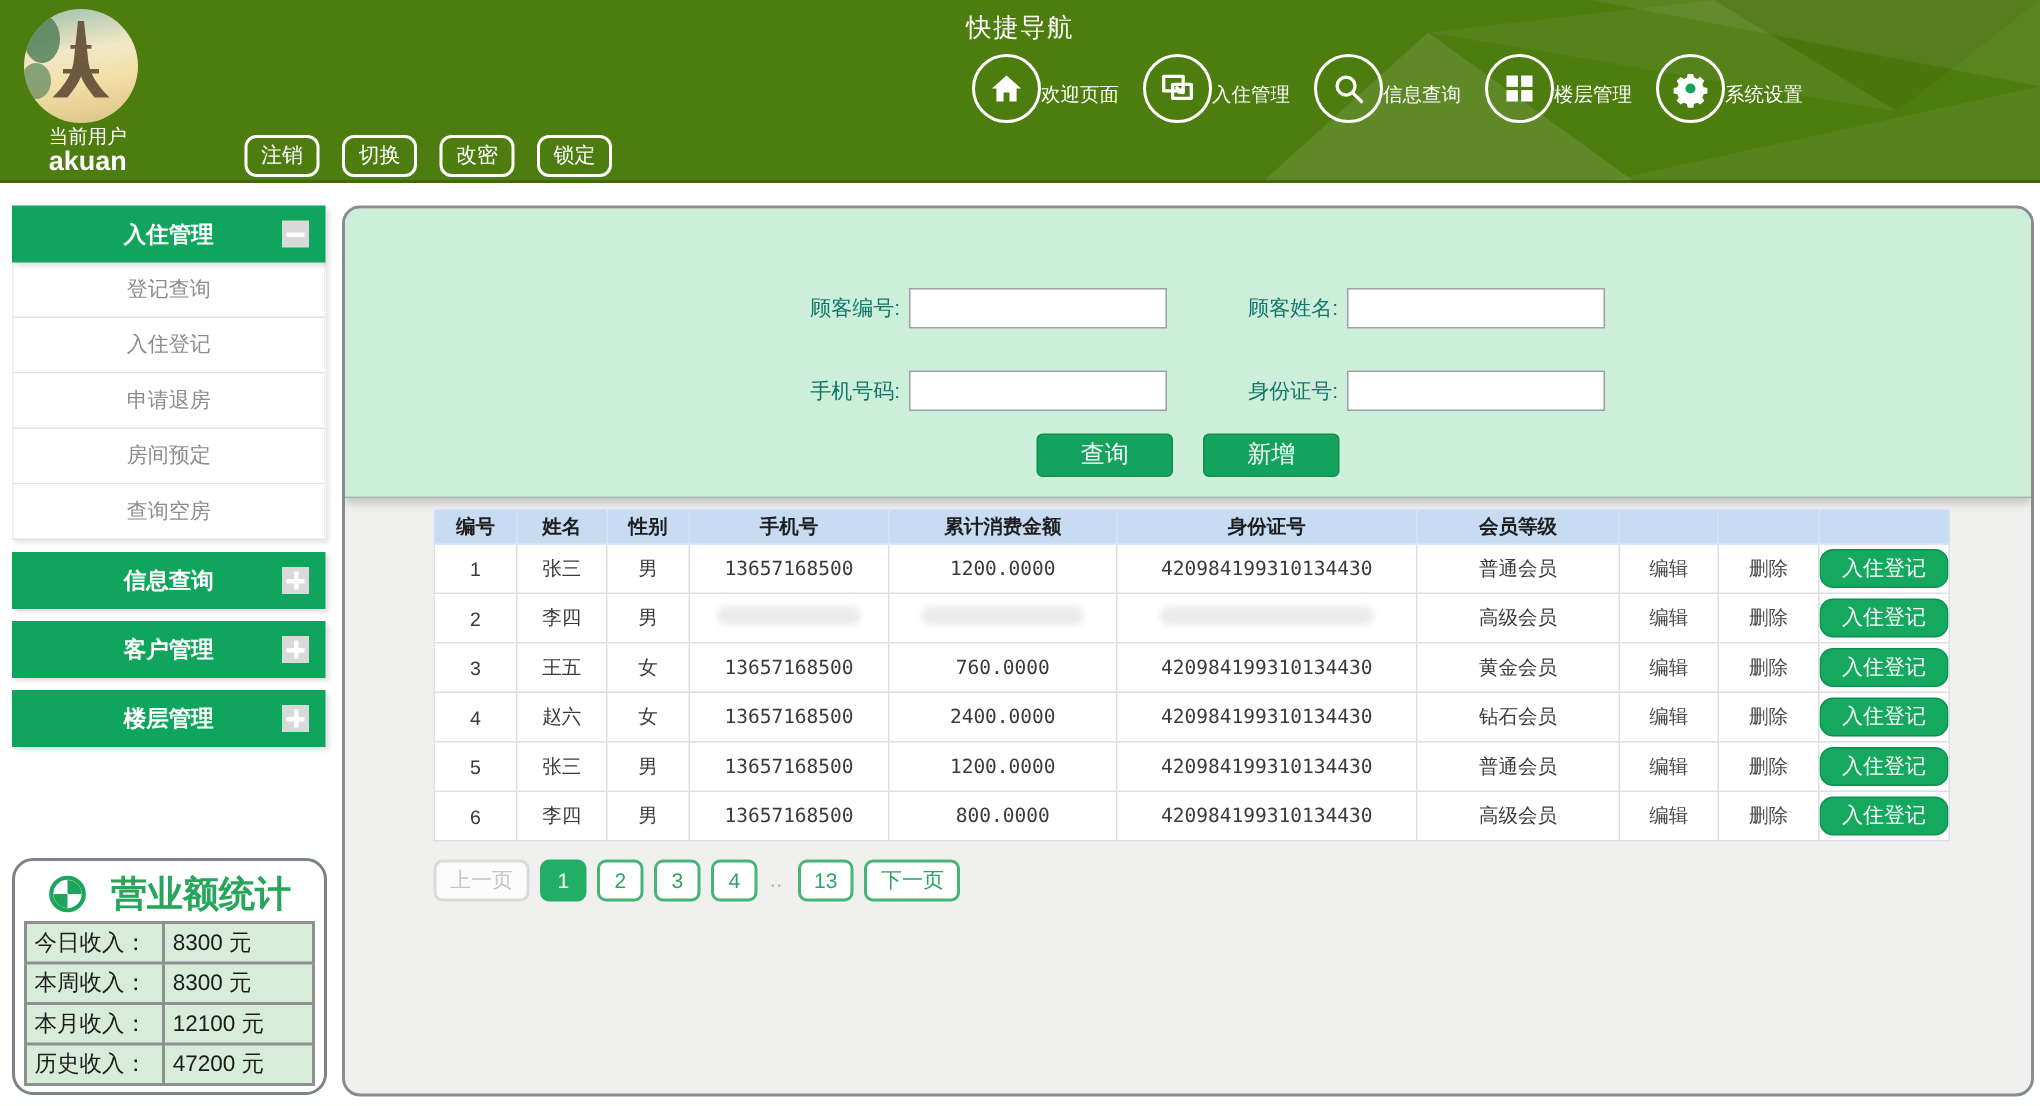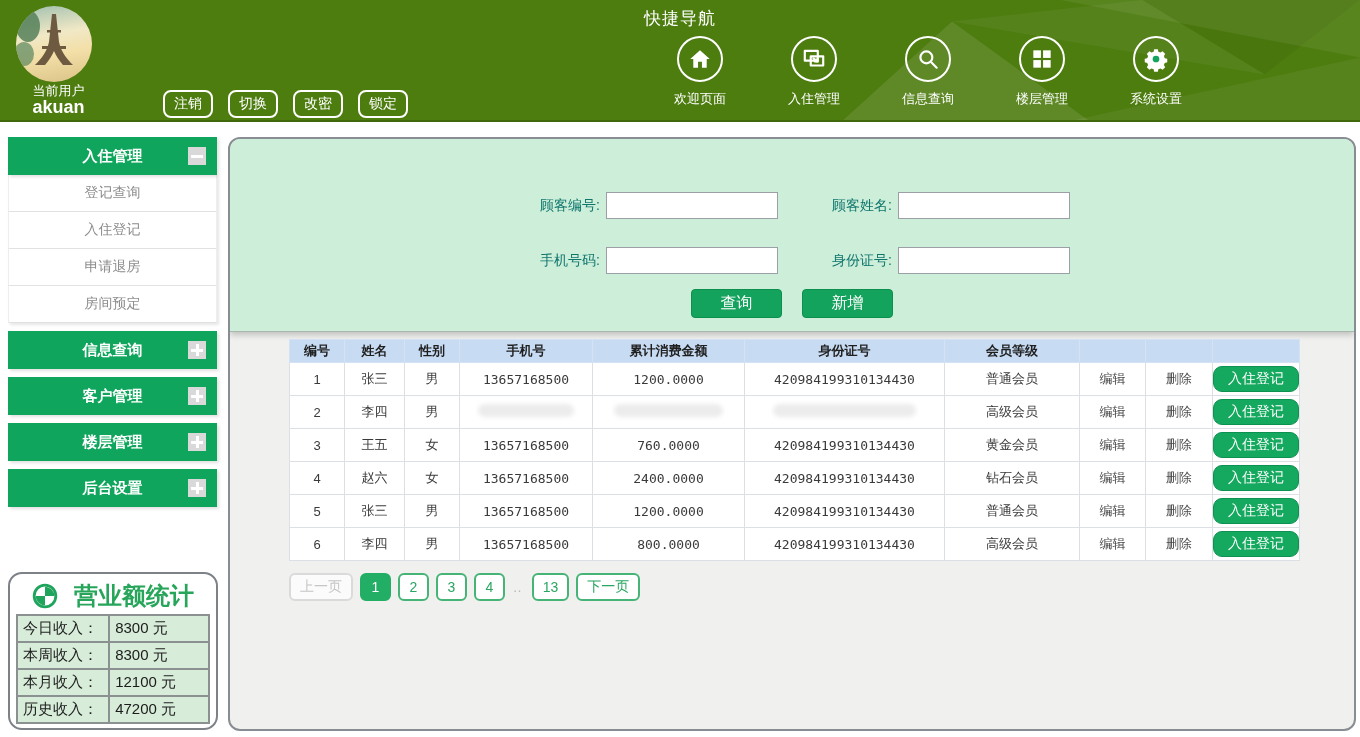--- a/index.html
+++ b/index.html
@@ -17,21 +17,21 @@
   .hdr-title { position:absolute; top:7px; left:0; width:100%; text-align:center; color:#fff; font-size:17px; letter-spacing:1px; }
   .avatar { position:absolute; left:16px; top:6px; width:76px; height:76px; border-radius:50%; overflow:hidden;
             background:linear-gradient(170deg,#9fbfae 0%,#f0e8c6 38%,#f3dfa8 62%,#d9c285 100%); }
   .avatar svg { width:100%; height:100%; }
   .user-info { position:absolute; left:6px; top:84px; width:105px; text-align:center; color:#fff; line-height:1.1; }
   .user-info .cap { font-size:13px; }
   .user-info .name { font-size:18px; font-weight:bold; }
   .actions { position:absolute; left:163px; top:90px; display:flex; gap:15px; }
   .hdr-btn { background:transparent; border:2px solid #fff; border-radius:8px; color:#fff; font-size:14px; padding:3px 9px; cursor:pointer; font-family:inherit; }
   .nav { position:absolute; left:648px; top:36px; display:flex; }
-  .nav-item { width:104px; margin-right:10px; display:flex; flex-direction:column; align-items:center; cursor:pointer; }
+  .nav-item { width:104px; margin-right:10px; display:flex; flex-direction:row; align-items:center; cursor:pointer; }
   .nav-circle { width:46px; height:46px; border:2.5px solid #fff; border-radius:50%; display:flex; align-items:center; justify-content:center; }
   .nav-circle svg { width:26px; height:26px; }
   .nav-label { margin-top:8px; color:#fff; font-size:13px; white-space:nowrap; }
 
   
   .sidebar { position:absolute; left:8px; top:137px; width:209px; }
   .side-header { height:38px; background:#0fa55c; color:#fff; display:flex; align-items:center; position:relative; cursor:pointer; box-shadow:2px 2px 3px rgba(0,0,0,.12); }
   .side-header + .side-header, .side-block { margin-top:8px; }
   .side-header .lbl { flex:1; text-align:center; font-size:15px; font-weight:bold; }
   .toggle { position:absolute; right:11px; top:10px; width:18px; height:18px; background:#d9d9d9; display:flex; align-items:center; justify-content:center; cursor:pointer; }
@@ -166,44 +166,38 @@
         <span class="lbl">入住管理</span>
         <span class="toggle">
           <span class="h"></span>
         </span>
       </div>
       <div class="side-items">
         <div class="side-item">登记查询</div>
         <div class="side-item">入住登记</div>
         <div class="side-item">申请退房</div>
         <div class="side-item">房间预定</div>
+        <div class="side-item">查询空房</div>
       </div>
       <div class="side-header side-block">
         <span class="lbl">信息查询</span>
         <span class="toggle">
           <span class="h"></span>
           <span class="v"></span>
         </span>
       </div>
       <div class="side-header side-block">
         <span class="lbl">客户管理</span>
         <span class="toggle">
           <span class="h"></span>
           <span class="v"></span>
         </span>
       </div>
       <div class="side-header side-block">
         <span class="lbl">楼层管理</span>
-        <span class="toggle">
-          <span class="h"></span>
-          <span class="v"></span>
-        </span>
-      </div>
-      <div class="side-header side-block">
-        <span class="lbl">后台设置</span>
         <span class="toggle">
           <span class="h"></span>
           <span class="v"></span>
         </span>
       </div>
     </div>
 
   <div class="stats">
     <div class="stats-title">
       <svg viewBox="0 0 24 24">

